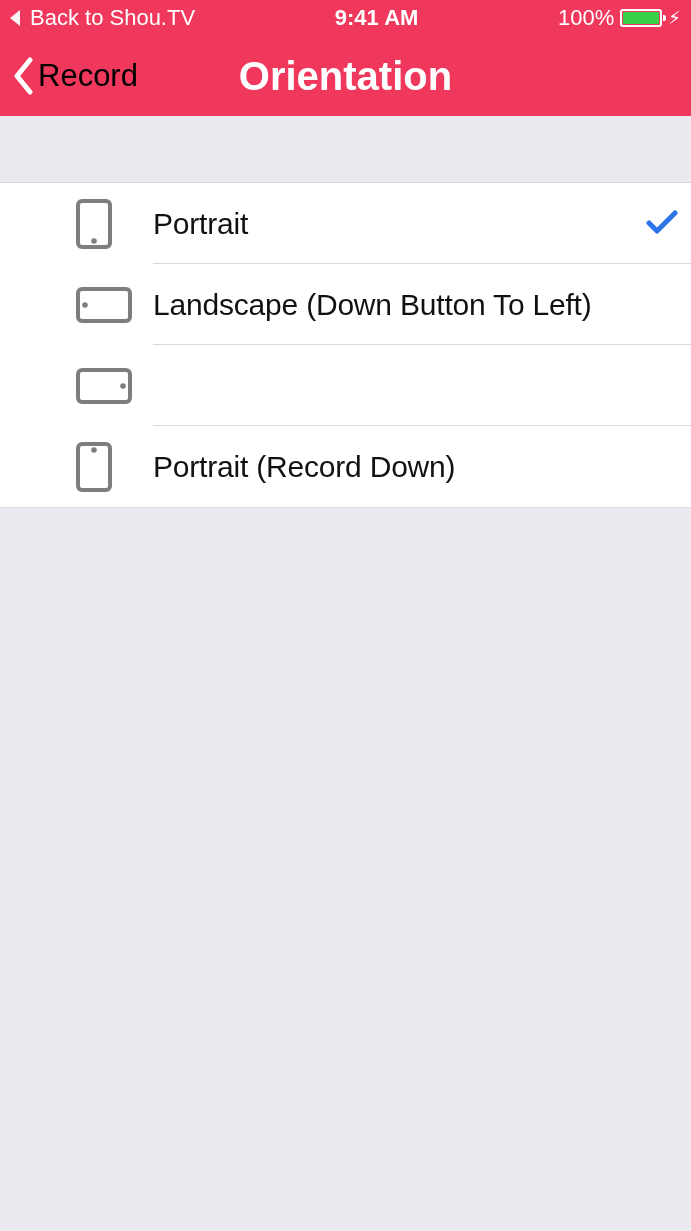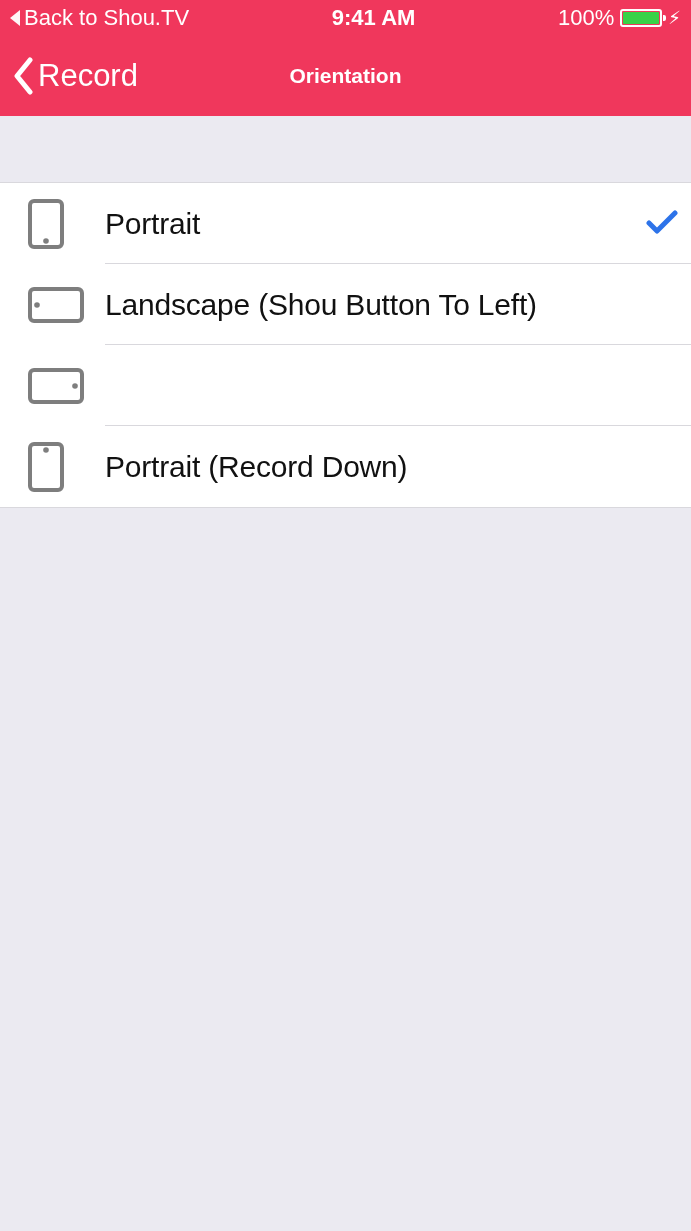--- a/index.html
+++ b/index.html
@@ -21,21 +21,21 @@
       display: flex;
       align-items: center;
       justify-content: space-between;
       padding: 0 10px;
       color: #fff;
       font-size: 22px;
     }
     .status-left {
       display: flex;
       align-items: center;
-      gap: 0;
+      gap: 6px;
     }
     .status-back-caret {
       display: inline-block;
       width: 0;
       height: 0;
       border-top: 8px solid transparent;
       border-bottom: 8px solid transparent;
       border-right: 10px solid #fff;
       margin-right: 4px;
       opacity: 0.95;
@@ -82,52 +82,53 @@
       height: 80px;
       background: #F0375C;
       display: flex;
       align-items: center;
       position: relative;
       padding: 0 12px;
     }
     .nav-back {
       display: flex;
       align-items: center;
-      color: #ffffff;
+      color: #000000;
       font-size: 31px;
       font-weight: 400;
       gap: 4px;
       z-index: 2;
     }
     .nav-title {
       position: absolute;
       left: 0;
       right: 0;
       text-align: center;
       color: #fff;
-      font-size: 21px;
+      font-size: 40px;
       font-weight: 600;
       pointer-events: none;
     }
     .spacer {
       height: 66px;
       background: #EBEAF1;
     }
     .list {
       background: #fff;
       border-top: 1px solid #D9D8DD;
       border-bottom: 1px solid #D9D8DD;
     }
     .row {
       display: flex;
       align-items: center;
       min-height: 81px;
       padding-left: 28px;
       padding-right: 13px;
       position: relative;
+      margin-left: 48px;
     }
     .row:not(:last-child) .row-content::after {
       content: '';
       position: absolute;
       left: 105px;
       right: 0;
       bottom: 0;
       height: 1px;
       background: #D9D8DD;
     }
@@ -205,21 +206,21 @@
   </div>
 
   <div class="row">
     <div class="row-content">
       <span class="icon-wrap">
         <svg width="56" height="36" viewBox="0 0 56 36">
           <rect x="2" y="2" width="52" height="32" rx="4" fill="none" stroke="#7E7E7E" stroke-width="4"></rect>
           <circle cx="9" cy="18" r="2.8" fill="#7E7E7E"></circle>
         </svg>
       </span>
-      <span class="row-label">Landscape (Shou Button To Left)</span>
+      <span class="row-label">Landscape (Down Button To Left)</span>
     </div>
   </div>
 
   <div class="row">
     <div class="row-content">
       <span class="icon-wrap">
         <svg width="56" height="36" viewBox="0 0 56 36">
           <rect x="2" y="2" width="52" height="32" rx="4" fill="none" stroke="#7E7E7E" stroke-width="4"></rect>
           <circle cx="47" cy="18" r="2.8" fill="#7E7E7E"></circle>
         </svg>

